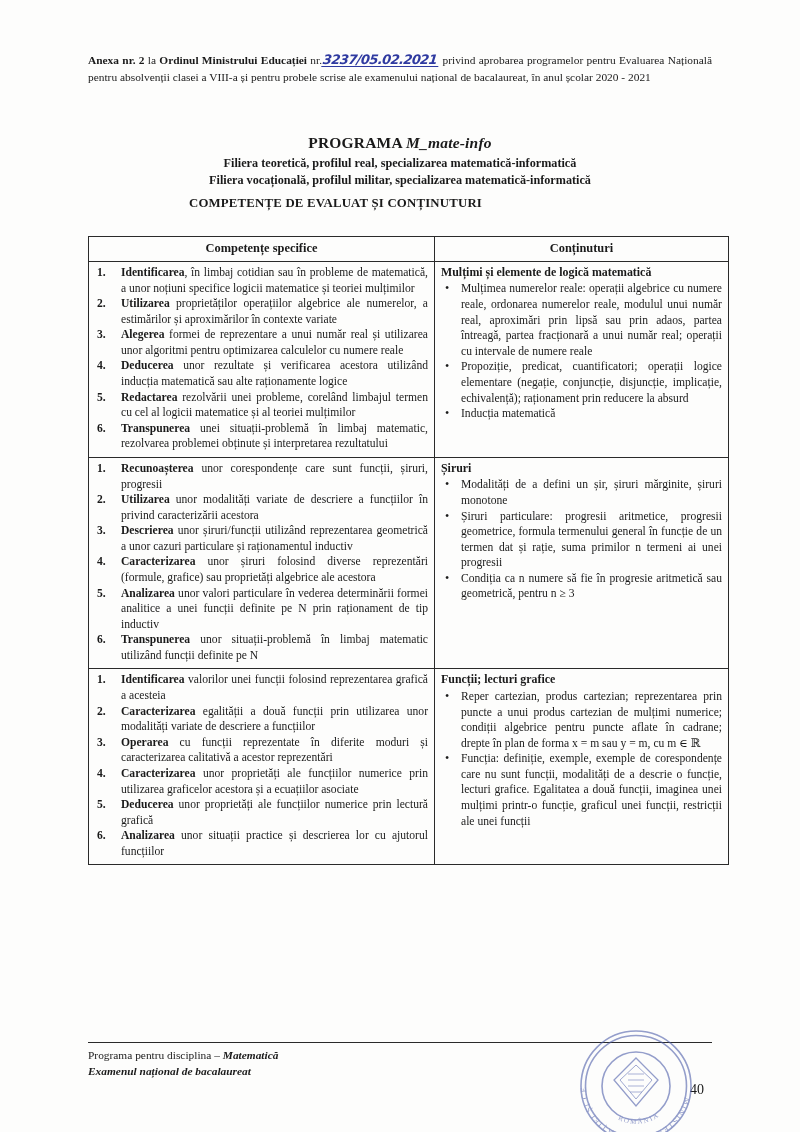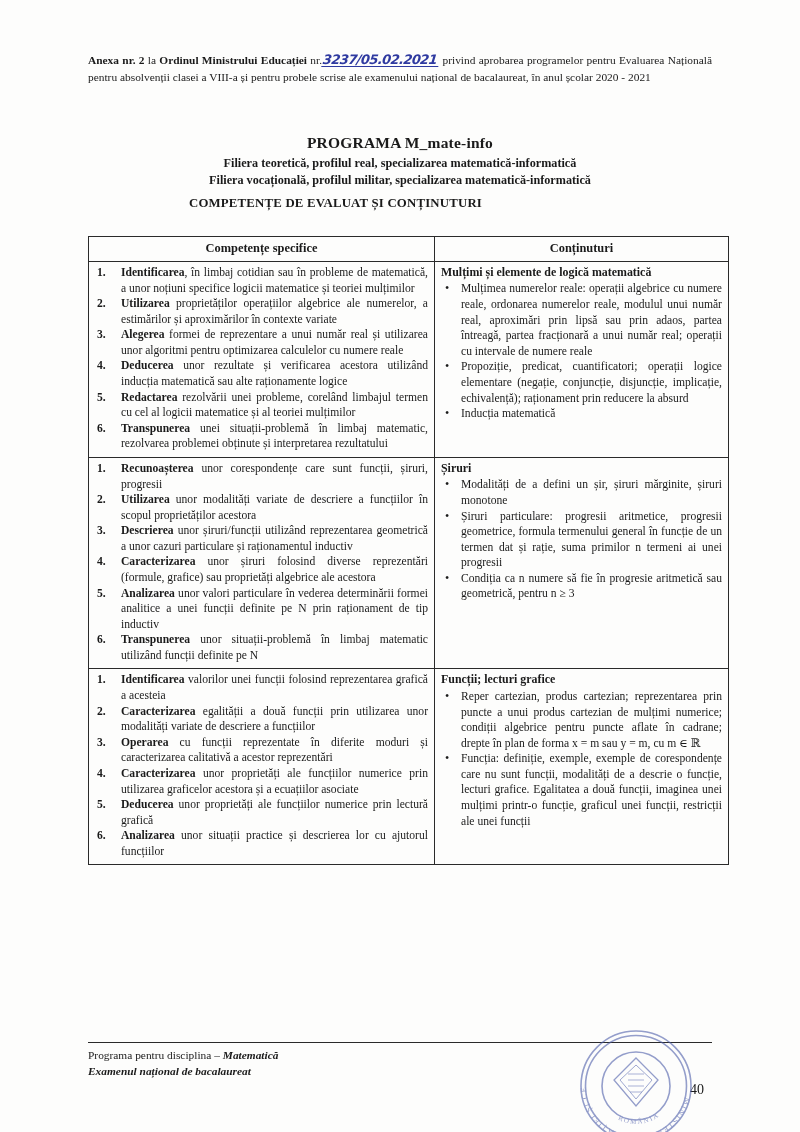--- a/index.html
+++ b/index.html
@@ -44,21 +44,21 @@
 
   
   .prog-title {
     position: absolute;
     left: 0; top: 134px; width: 800px;
     text-align: center;
     font-size: 15.5px;
     font-weight: bold;
     letter-spacing: 0.2px;
   }
-  .prog-title .ital { font-weight: bold; }
+  .prog-title .ital { font-style: italic; font-weight: bold; }
 
   .filiera {
     position: absolute;
     left: 88px; top: 155px;
     width: 624px;
     text-align: center;
     font-size: 12.2px;
     font-weight: bold;
     line-height: 1.38;
   }
@@ -239,21 +239,21 @@
             <li>Propoziție, predicat, cuantificatori; operații logice elementare (negație, conjuncție, disjuncție, implicație, echivalență); raționament prin reducere la absurd</li>
             <li>Inducția matematică</li>
           </ul>
         </td>
       </tr>
 
       <tr>
         <td class="col-left">
           <ol class="comp">
             <li><b>Recunoașterea</b><span> unor corespondențe care sunt funcții, șiruri, progresii</span></li>
-            <li><b>Utilizarea</b><span> unor modalități variate de descriere a funcțiilor în scopul proprietăților acestora</span></li>
+            <li><b>Utilizarea</b><span> unor modalități variate de descriere a funcțiilor în privind caracterizării acestora</span></li>
             <li><b>Descrierea</b><span> unor șiruri/funcții utilizând reprezentarea geometrică a unor cazuri particulare și raționamentul inductiv</span></li>
             <li><b>Caracterizarea</b><span> unor șiruri folosind diverse reprezentări (formule, grafice) sau proprietăți algebrice ale acestora</span></li>
             <li><b>Analizarea</b><span> unor valori particulare în vederea determinării formei analitice a unei funcții definite pe N prin raționament de tip inductiv</span></li>
             <li><b>Transpunerea</b><span> unor situații-problemă în limbaj matematic utilizând funcții definite pe N</span></li>
           </ol>
         </td>
         <td class="col-right">
           <div class="cont-title">Șiruri</div>
           <ul class="cont">
             <li>Modalități de a defini un șir, șiruri mărginite, șiruri monotone</li>

